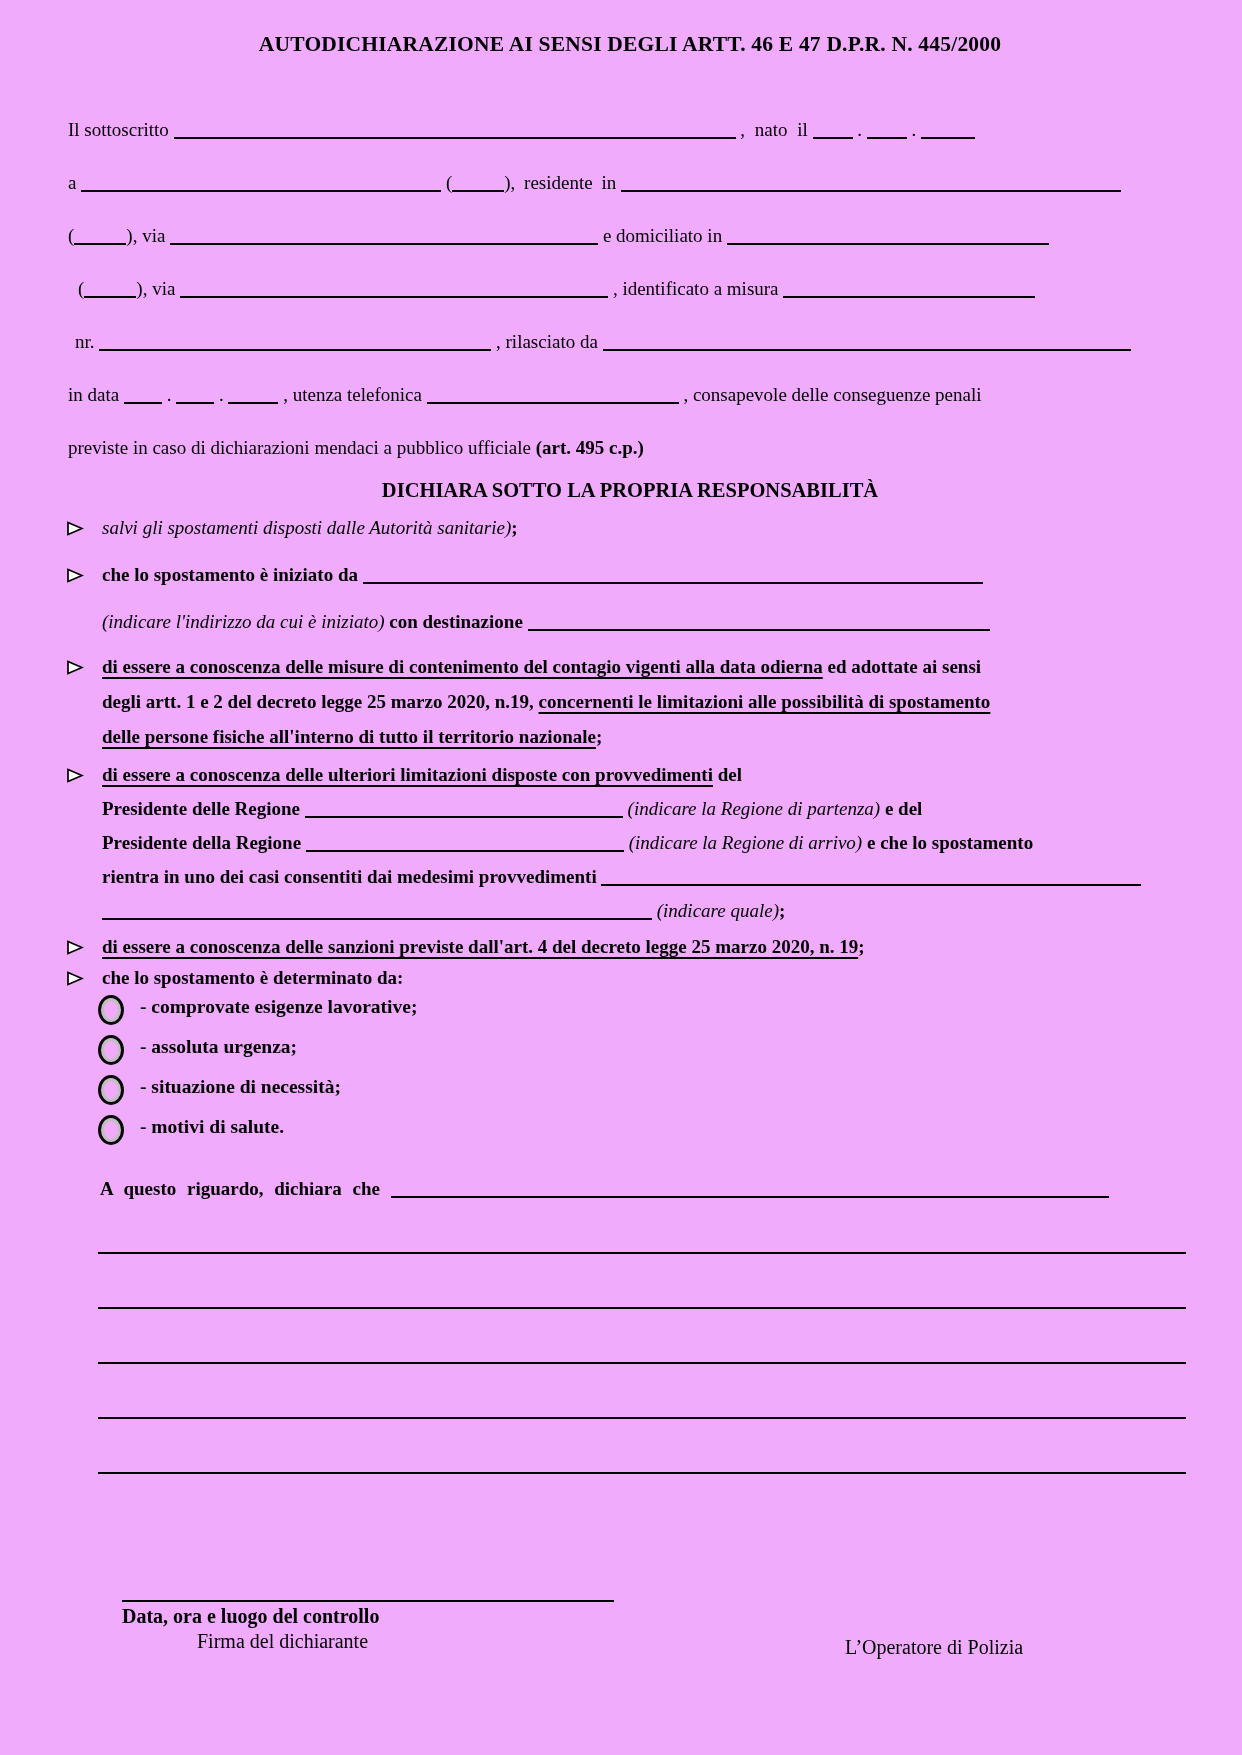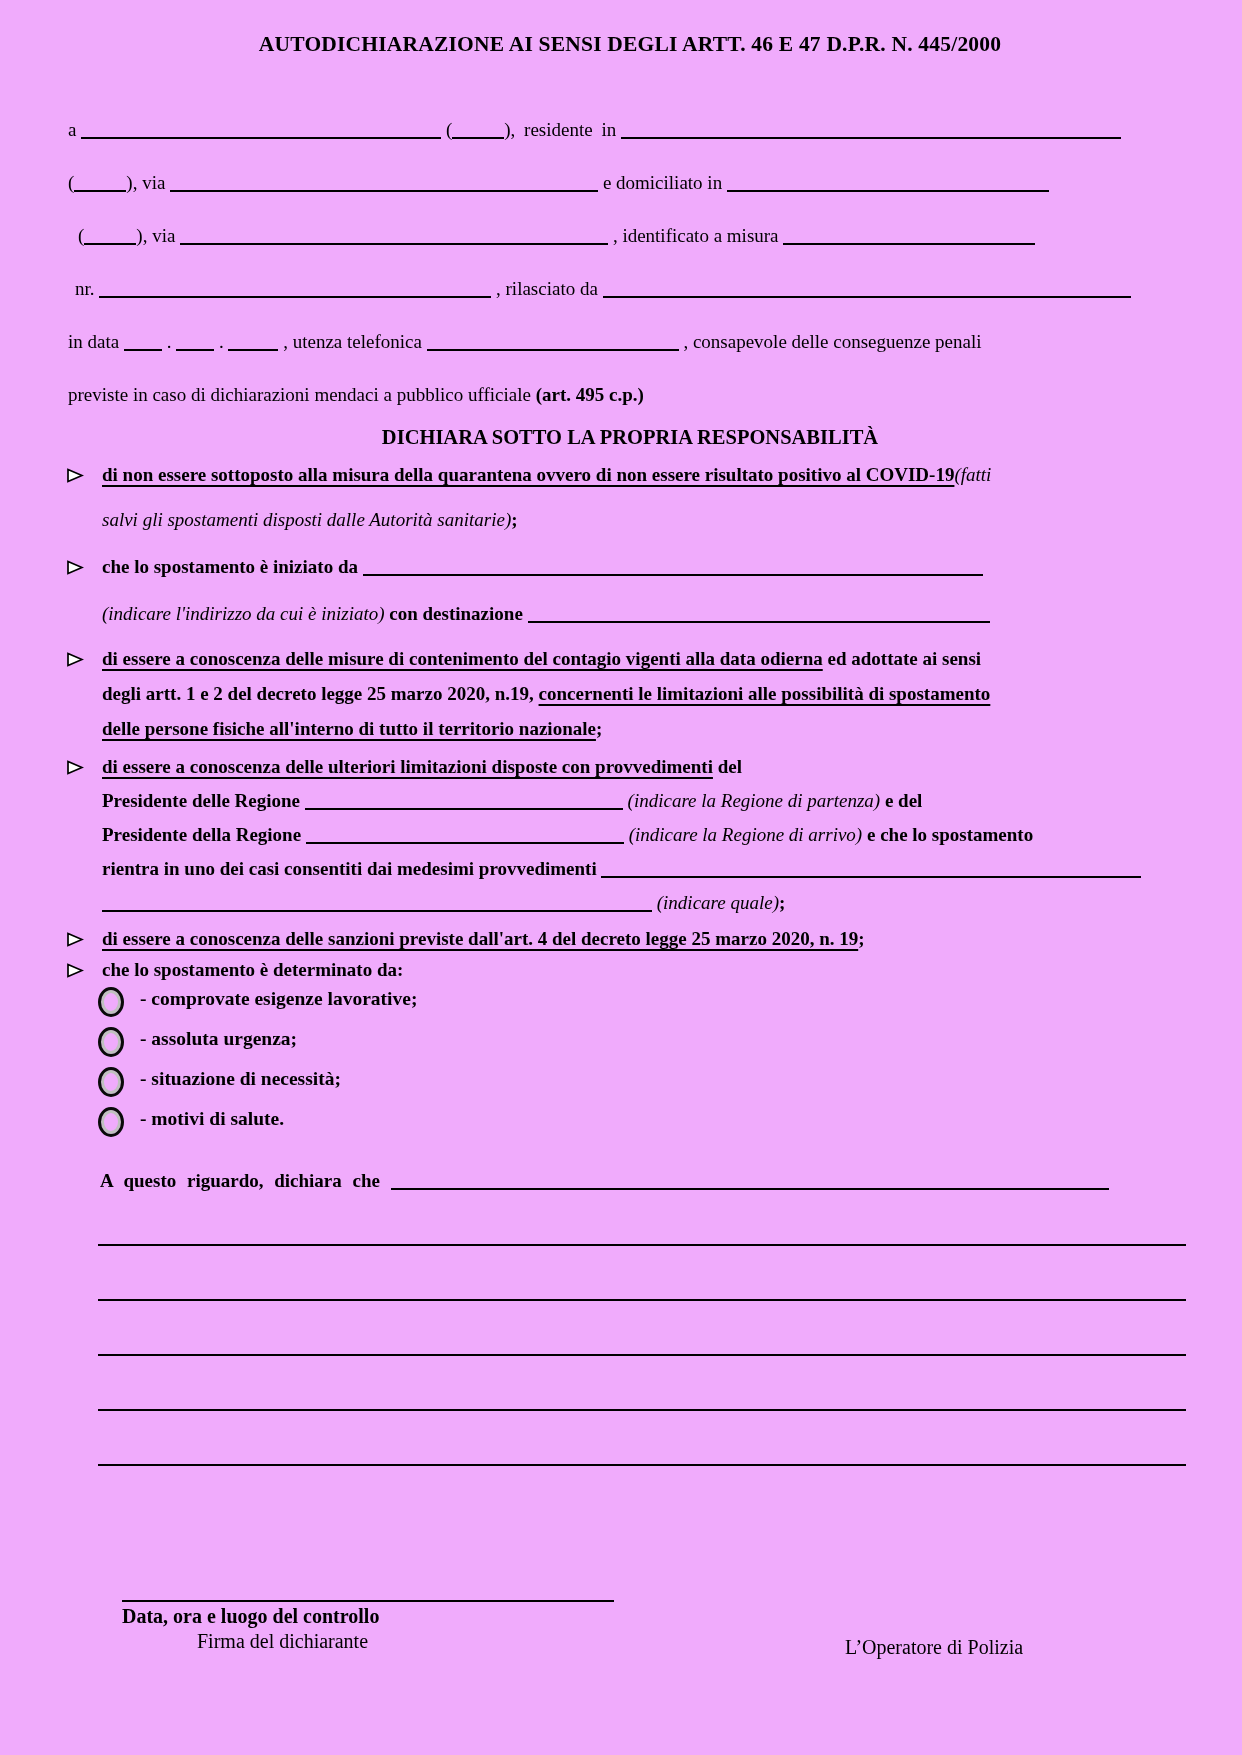--- a/index.html
+++ b/index.html
@@ -73,20 +73,30 @@
 </style>
 </head>
 <body>
 
 <div class="page">
 
   <div class="title">AUTODICHIARAZIONE AI SENSI DEGLI ARTT. 46 E 47 D.P.R. N. 445/2000</div>
 
   <div class="intro">
 
+    <div class="fline">
+      <span>Il sottoscritto</span>
+      <span class="bl" style="width:562px"></span>
+      <span style="word-spacing:5px">, nato il</span>
+      <span class="bl" style="width:40px"></span>
+      <span>.</span>
+      <span class="bl" style="width:40px"></span>
+      <span>.</span>
+      <span class="bl" style="width:54px"></span>
+    </div>
 
     <div class="fline">
       <span>a</span>
       <span class="bl" style="width:360px"></span>
       <span>(</span><span class="bl" style="width:52px"></span><span style="word-spacing:4px">), residente in</span>
       <span class="bl" style="width:500px"></span>
     </div>
 
     <div class="fline">
       <span>(</span><span class="bl" style="width:52px"></span><span>), via</span>
@@ -128,23 +138,20 @@
 
   </div>
 
   <div class="heading">DICHIARA SOTTO LA PROPRIA RESPONSABILITÀ</div>
 
   <div class="bullet b1 g1">
     <span class="bmark"><svg width="18" height="17" viewBox="0 0 18 17">
           <path d="M2 2.5 L16 8.5 L2 14.5 Z" fill="#ffffff" stroke="#000000" stroke-width="1.7"></path>
         </svg></span>
     <div class="bline">
-      <span class="u">di non essere sottoposto alla misura della quarantena ovvero di non essere risultato positivo al COVID-19</span><span class="i" style="font-weight:normal">(fatti</span>
-    </div>
-    <div class="bline">
       <span class="i" style="font-weight:normal">salvi gli spostamenti disposti dalle Autorità sanitarie)</span><span>;</span>
     </div>
   </div>
 
   <div class="bullet b2">
     <span class="bmark"><svg width="18" height="17" viewBox="0 0 18 17">
           <path d="M2 2.5 L16 8.5 L2 14.5 Z" fill="#ffffff" stroke="#000000" stroke-width="1.7"></path>
         </svg></span>
     <div class="bline">
       <span>che lo spostamento è iniziato da</span>

